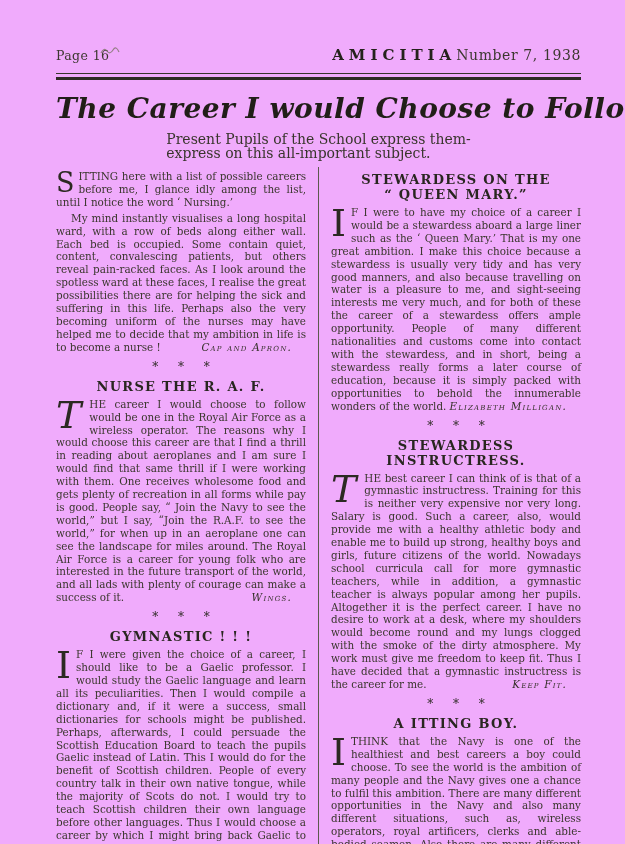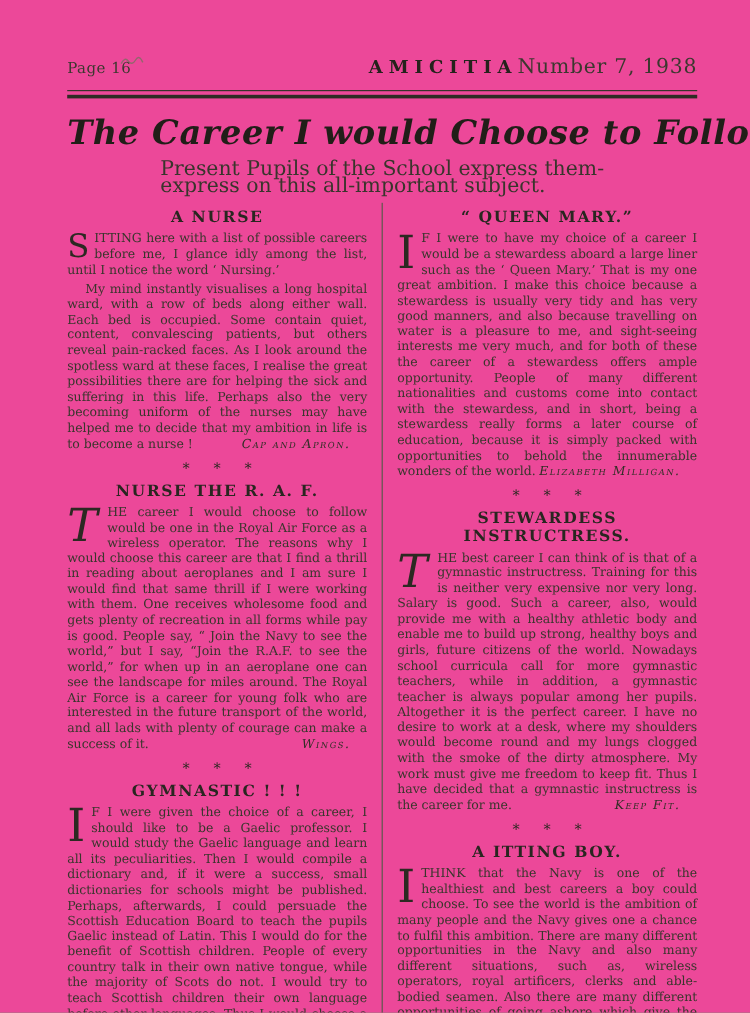--- a/index.html
+++ b/index.html
@@ -7,39 +7,39 @@
     position:relative;
     width:625px; height:844px;
     margin:0 auto;
     overflow:hidden;
     font-family:"DejaVu Serif","Liberation Serif",serif;
     color:#3a362d;
     background:
       linear-gradient(90deg, #b3ac99 0px, #cdc8b8 3px, #e6e2d5 7px, #dad6c8 12px, rgba(218,214,200,0) 20px),
       radial-gradient(ellipse at 48% 36%, #dedacc 0%, #d8d4c6 48%, #cdc7b4 88%, #c1ba a5 100%),
       radial-gradient(ellipse at 48% 36%, #dedacc 0%, #d8d4c6 48%, #cdc7b4 88%, #c0b9a4 100%);
-    background-color:#ec4899;
+    background-color:#f0abfc;
   }
   .content { position:relative; padding:46px 44px 0 56px; }
 
   .hdr { display:flex; align-items:baseline; }
   .page-label { flex:0 0 auto; font-size:12.5px; letter-spacing:.4px; color:#3c382f; }
   .masthead { flex:1 1 auto; text-align:right; font-size:15px; font-weight:bold; letter-spacing:5px; color:#25221c; }
-  .issue { flex:0 0 auto; font-size:17px; letter-spacing:.6px; color:#3c382f;text-align:center; }
+  .issue { flex:0 0 auto; font-size:14px; letter-spacing:.6px; color:#3c382f;text-align:center; }
   .pen-mark { position:absolute; left:100px; top:46px; opacity:.75; }
 
   .rule { margin-top:9px; height:3px; border-top:1px solid #38342c; border-bottom:3px solid #2e2b24; }
 
   .title {
     margin:12px 0 0; text-align:center;
     font-size:28px; font-style:italic; font-weight:bold;
     letter-spacing:.5px; color:#211e18; white-space:nowrap;
   }
 
-  .subtitle { margin:8px auto 0; width:fit-content; font-size:17px; line-height:13.5px; color:#39352c; }
+  .subtitle { margin:8px auto 0; width:fit-content; font-size:14px; line-height:13.5px; color:#39352c; }
 
   .columns { display:flex; margin-top:7px; }
   .col { flex:1 1 0; min-width:0; }
   .col-left  { padding-right:12px; }
   .col-right { border-left:1px solid #5d594d; padding-left:12px; }
 
   .art-head { margin:5px 0 4px; text-align:center; font-size:13px; font-weight:bold; letter-spacing:1.3px; color:#292620; }
   .art-head .line { display:block; }
 
   .body { margin:3px 0 0; font-size:10.4px; line-height:12.9px; text-align:justify; color:#3a362d;
@@ -77,21 +77,20 @@
     <div class="subtitle">
       <div>Present Pupils of the School express them-</div>
       <div>express on this all-important subject.</div>
     </div>
 
     <div class="columns">
 
       <div class="col col-left">
 
         <div>
-          <h3 class="art-head">A NURSE</h3>
           <p class="body"><span class="dropcap dc2">S</span><span>ITTING here with a list of possible careers before me, I glance idly among the list, until I notice the word ‘ Nursing.’</span></p>
           <p class="body indent"><span>My mind instantly visualises a long hospital ward, with a row of beds along either wall.  Each bed is occupied.  Some contain quiet, content, convalescing patients, but others reveal pain-racked faces.  As I look around the spotless ward at these faces, I realise the great possibilities there are for helping the sick and suffering in this life.  Perhaps also the very becoming uniform of the nurses may have helped me to decide that my ambition in life is to become a nurse !</span> <span class="sig">Cap and Apron.</span></p>
         </div>
 
         <div class="sep">* * *</div>
 
         <div>
           <h3 class="art-head">NURSE THE R. A. F.</h3>
           <p class="body"><span class="dropcap ital">T</span><span>HE career I would choose to follow would be one in the Royal Air Force as a wireless operator.  The reasons why I would choose this career are that I find a thrill in reading about aeroplanes and I am sure I would find that same thrill if I were working with them.  One receives wholesome food and gets plenty of recreation in all forms while pay is good.  People say, “ Join the Navy to see the world,” but I say, “Join the R.A.F. to see the world,” for when up in an aeroplane one can see the landscape for miles around.  The Royal Air Force is a career for young folk who are interested in the future transport of the world, and all lads with plenty of courage can make a success of it.</span> <span class="sig">Wings.</span></p>
         </div>
@@ -102,20 +101,21 @@
           <h3 class="art-head">GYMNASTIC ! ! !</h3>
           <p class="body"><span class="dropcap">I</span><span>F I were given the choice of a career, I should like to be a Gaelic professor.  I would study the Gaelic language and learn all its peculiarities.  Then I would compile a dictionary and, if it were a success, small dictionaries for schools might be published.  Perhaps, afterwards, I could persuade the Scottish Education Board to teach the pupils Gaelic instead of Latin.  This I would do for the benefit of Scottish children.  People of every country talk in their own native tongue, while the majority of Scots do not.  I would try to teach Scottish children their own language before other languages.  Thus I would choose a career by which I might bring back Gaelic to every Scottish tongue.</span> </p>
         </div>
 
       </div>
 
       <div class="col col-right">
 
         <div>
           <h3 class="art-head">
+            <span class="line">STEWARDESS ON THE</span>
             <span class="line">“ QUEEN MARY.”</span>
           </h3>
           <p class="body"><span class="dropcap">I</span><span>F I were to have my choice of a career I would be a stewardess aboard a large liner such as the ‘ Queen Mary.’  That is my one great ambition.  I make this choice because a stewardess is usually very tidy and has very good manners, and also because travelling on water is a pleasure to me, and sight-seeing interests me very much, and for both of these the career of a stewardess offers ample opportunity.  People of many different nationalities and customs come into contact with the stewardess, and in short, being a stewardess really forms a later course of education, because it is simply packed with opportunities to behold the innumerable wonders of the world.</span> <span class="sig">Elizabeth Milligan.</span></p>
         </div>
 
         <div class="sep">* * *</div>
 
         <div>
           <h3 class="art-head">STEWARDESS INSTRUCTRESS.</h3>
           <p class="body"><span class="dropcap ital">T</span><span>HE best career I can think of is that of a gymnastic instructress.  Training for this is neither very expensive nor very long.  Salary is good.  Such a career, also, would provide me with a healthy athletic body and enable me to build up strong, healthy boys and girls, future citizens of the world.  Nowadays school curricula call for more gymnastic teachers, while in addition, a gymnastic teacher is always popular among her pupils.  Altogether it is the perfect career.  I have no desire to work at a desk, where my shoulders would become round and my lungs clogged with the smoke of the dirty atmosphere.  My work must give me freedom to keep fit.  Thus I have decided that a gymnastic instructress is the career for me.</span> <span class="sig">Keep Fit.</span></p>

